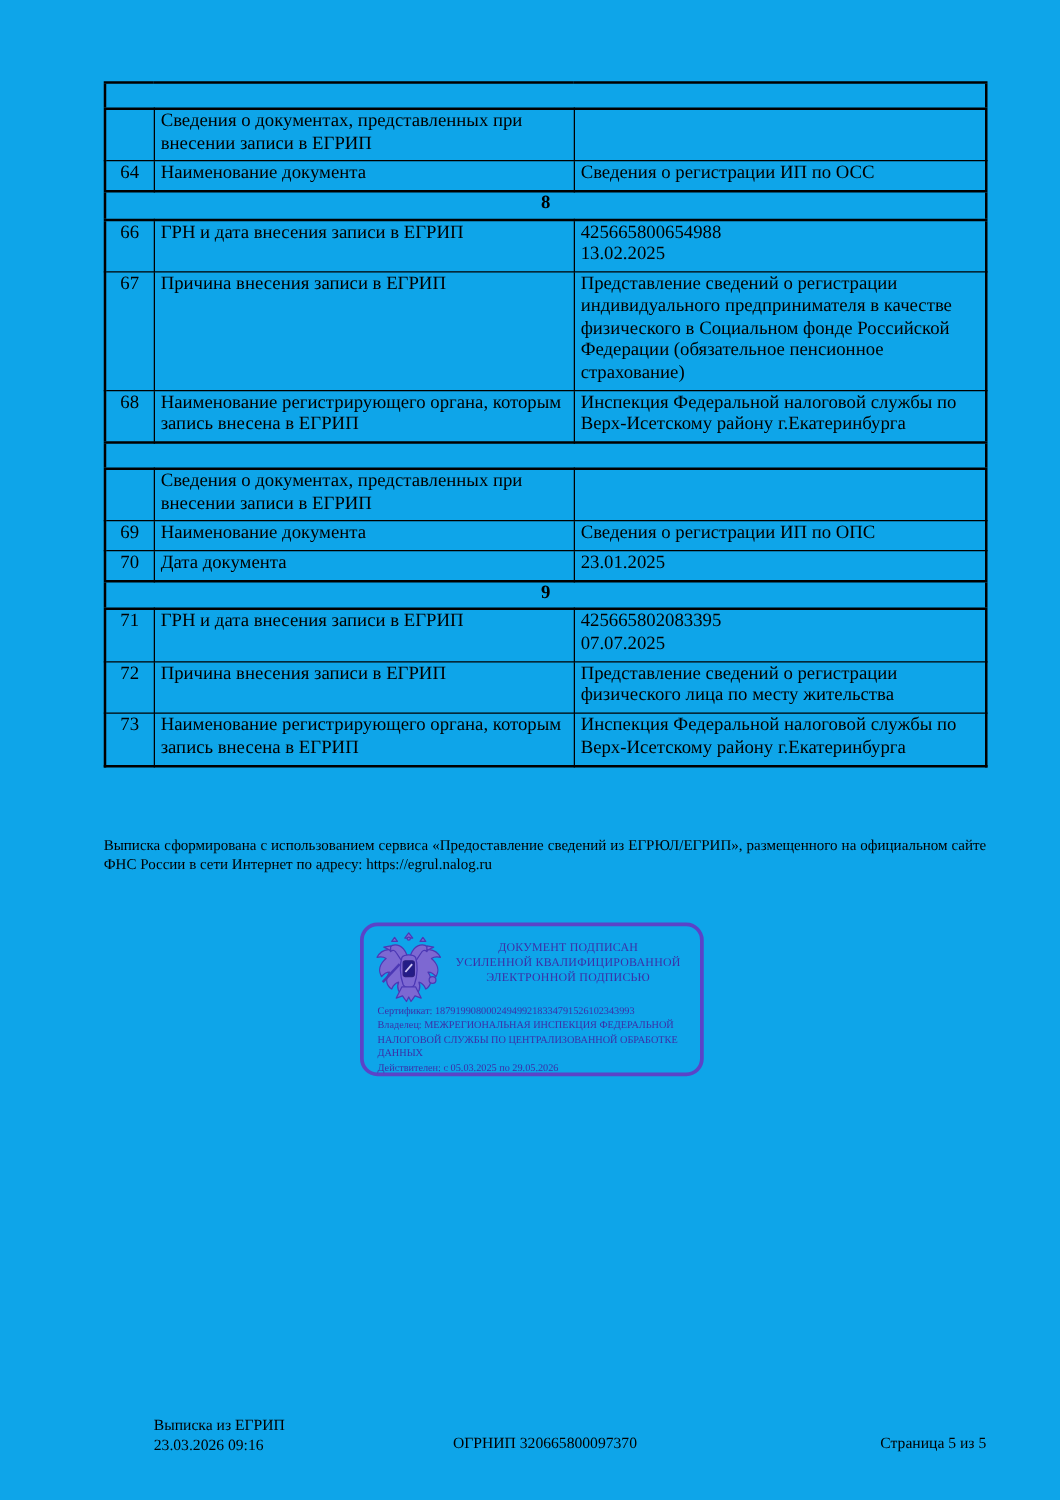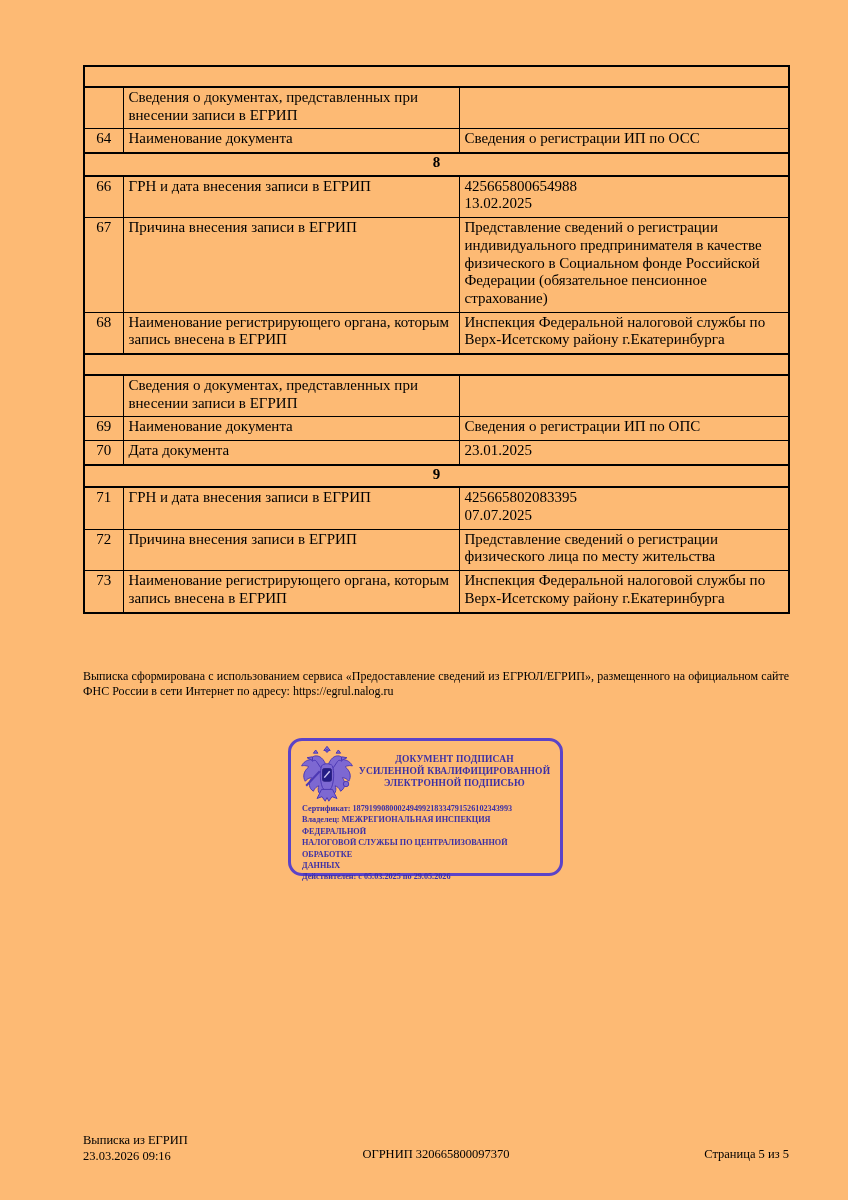--- a/index.html
+++ b/index.html
@@ -1,20 +1,20 @@
 <!DOCTYPE html>
 <html lang="ru"><head>
 <meta charset="utf-8">
 <style>
   html,body { margin:0; padding:0; background:#e8e8e8; }
   .page {
     position: relative;
     width: 848px; height: 1200px;
     margin: 0 auto;
-    background: #fdba74;
+    background: #0ea5e9;
     font-family: "Liberation Serif", "DejaVu Serif", serif;
     color: #000;
     overflow: hidden;
   }
 
   
   table.records {
     position: absolute; left: 83px; top: 65px;
     width: 705px;
     border-collapse: collapse;
@@ -46,26 +46,26 @@
     position: absolute; left: 83px; top: 657px; width: 706px;
     font-size: 12px; line-height: 1.22;
     text-align: justify;
   }
 
   
   .stamp {
     --accent: #5b43c8;
     --ink: #3c2fa6;
     position: absolute; left: 288px; top: 738px;
-    width: 275px; height: 138px;
+    width: 275px; height: 123px;
     box-sizing: border-box;
     border: 3px solid var(--accent);
     border-radius: 14px;
     color: var(--ink);
-    font-weight: 700;
+    font-weight: 400;
   }
   .stamp .eagle { position: absolute; left: 7px; top: 4px; }
   .stamp .stamp-title {
     position: absolute; left: 66px; right: 8px; top: 13px;
     text-align: center;
     font-size: 9.5px; line-height: 11.8px;
     white-space: pre-line;
     letter-spacing: .2px;
   }
   .stamp .stamp-lines {
@@ -73,21 +73,21 @@
     font-size: 8.2px; line-height: 11.4px;
   }
   .stamp .stamp-lines div { white-space: pre-line; }
 
   
   .footer {
     position: absolute; left: 83px; top: 1134px; width: 706px; height: 28px;
     font-size: 12.5px; line-height: 1.1;
   }
   .footer .f-left   { position: absolute; left: 0; top: 0; }
-  .footer .f-left div { margin-bottom: 2px; }
+  .footer .f-left div { margin-bottom: 2px; margin-left: 40px; }
   .footer .f-center { position: absolute; left: 0; width: 100%; bottom: 0; text-align: center; }
   .footer .f-right  { position: absolute; right: 0; bottom: 0; }
 </style>
 </head>
 <body>
 
 <div class="page">
 
   <table class="records">
     <colgroup>

